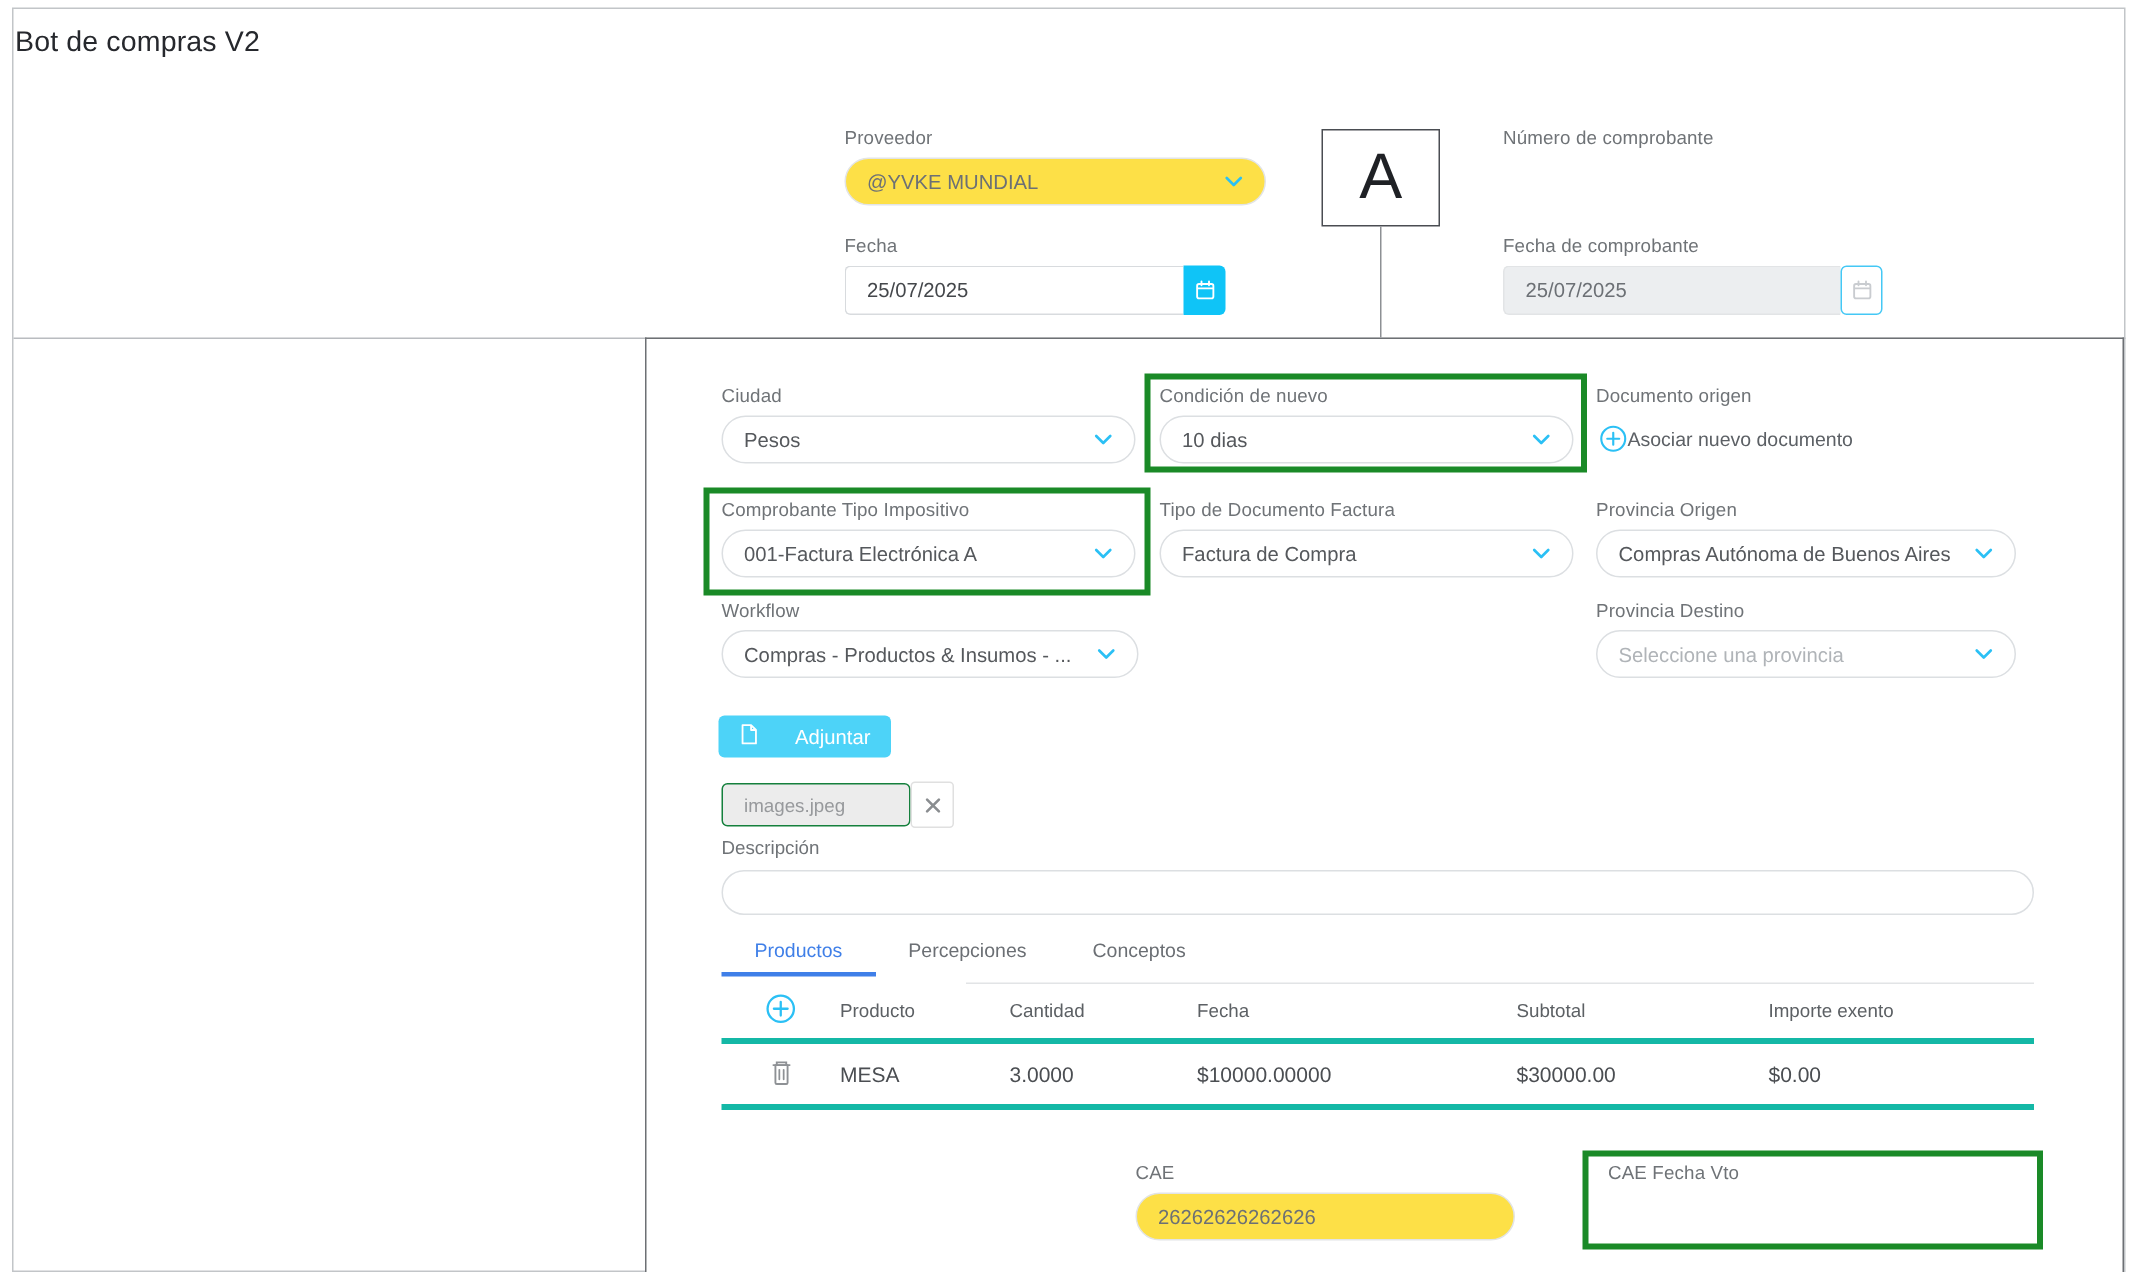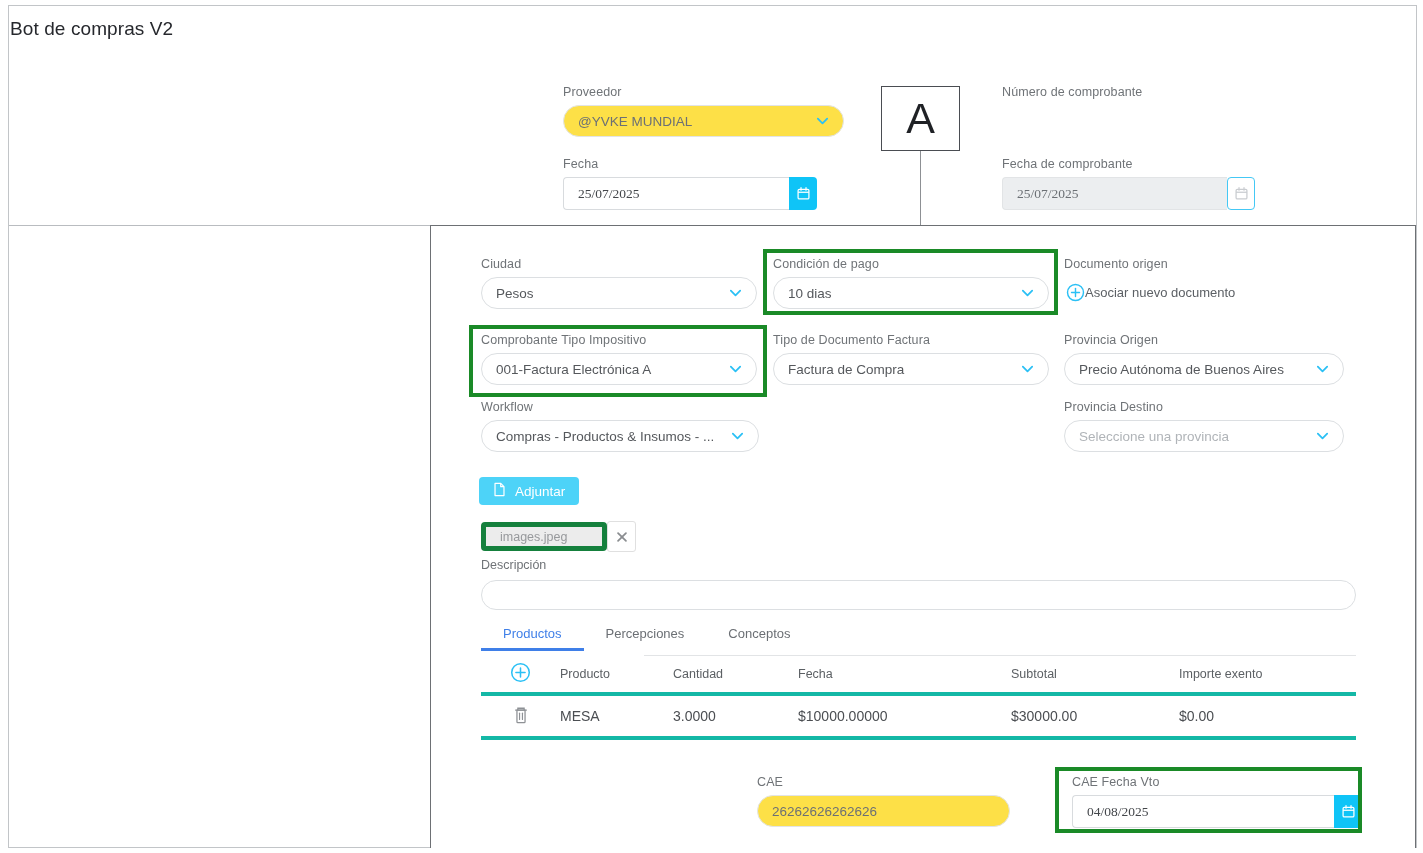--- a/index.html
+++ b/index.html
@@ -69,21 +69,20 @@
   .datewrap .dinput {
     flex: 1;
     border: 1px solid #d8dbde;
     border-right: none;
     border-radius: 4px 0 0 4px;
     background: #fff;
     display: flex; align-items: center;
     padding: 0 14px;
     font-size: 13.5px;
     color: #44474b;
-    font-family: Liberation Serif, serif;
   }
   .datewrap .dinput.dis { background: #eceef0; border-color: #e2e4e6; color: #6c7075; }
   .datebtn {
     width: 28px;
     background: #0fc4f7;
     border-radius: 0 4px 4px 0;
     display: flex; align-items: center; justify-content: center;
   }
   .datebtn.ghost {
     background: #ffffff;
@@ -142,36 +141,36 @@
   .plus-circle { width: 19px; height: 19px; }
   .assoc-label { font-size: 13px; color: #5c6065; }
 
   
   .btn-attach {
     position: absolute;
     left: 479px; top: 477px;
     height: 28px;
     background: #4dd3f8;
     border-radius: 4px;
-    display: flex; align-items: center; gap: 9px;
+    display: flex; align-items: center; gap: 24px;
     padding: 0 14px;
     color: #ffffff;
     font-size: 13.5px;
     border: none;
     cursor: pointer;
     font-family: "Liberation Sans", sans-serif;
   }
 
   
   .filechip {
     position: absolute;
     left: 481px; top: 522px;
     width: 126px; height: 29px;
     background: #ececec;
-    border: 5px solid #15803d;
+    border: 1px solid #15803d;
     border-radius: 4px;
     display: flex; align-items: center;
     padding-left: 14px;
     font-size: 12.5px;
     color: #97999c;
   }
   .filex {
     position: absolute;
     left: 607px; top: 521px;
     width: 29px; height: 31px;
@@ -317,21 +316,21 @@
       <span>Pesos</span>
       <span class="chev">
         <svg viewBox="0 0 16 16" width="15" height="15">
             <path d="M3 5.5 L8 10.5 L13 5.5" fill="none" stroke="#2bc0f5" stroke-width="1.9" stroke-linecap="round" stroke-linejoin="round"></path>
           </svg>
       </span>
     </div>
   </div>
 
   <div class="field" style="left:773px; top:257px; width:276px;">
-    <div class="flabel">Condición de pago</div>
+    <div class="flabel">Condición de nuevo</div>
     <div class="control">
       <span>10 dias</span>
       <span class="chev">
         <svg viewBox="0 0 16 16" width="15" height="15">
             <path d="M3 5.5 L8 10.5 L13 5.5" fill="none" stroke="#2bc0f5" stroke-width="1.9" stroke-linecap="round" stroke-linejoin="round"></path>
           </svg>
       </span>
     </div>
   </div>
   <div class="hl" style="left:763px; top:249px; width:295px; height:66px;"></div>
@@ -371,21 +370,21 @@
         <svg viewBox="0 0 16 16" width="15" height="15">
             <path d="M3 5.5 L8 10.5 L13 5.5" fill="none" stroke="#2bc0f5" stroke-width="1.9" stroke-linecap="round" stroke-linejoin="round"></path>
           </svg>
       </span>
     </div>
   </div>
 
   <div class="field" style="left:1064px; top:333px; width:280px;">
     <div class="flabel">Provincia Origen</div>
     <div class="control">
-      <span>Precio Autónoma de Buenos Aires</span>
+      <span>Compras Autónoma de Buenos Aires</span>
       <span class="chev">
         <svg viewBox="0 0 16 16" width="15" height="15">
             <path d="M3 5.5 L8 10.5 L13 5.5" fill="none" stroke="#2bc0f5" stroke-width="1.9" stroke-linecap="round" stroke-linejoin="round"></path>
           </svg>
       </span>
     </div>
   </div>
 
   <div class="field" style="left:1064px; top:400px; width:280px;">
     <div class="flabel">Provincia Destino</div>
@@ -481,27 +480,16 @@
     </div>
   </div>
 
   <div class="cae-field" style="left:757px; top:775px; width:253px;">
     <div class="flabel">CAE</div>
     <div class="control disabled">26262626262626</div>
   </div>
 
   <div class="cae-field" style="left:1072px; top:775px; width:290px;">
     <div class="flabel">CAE Fecha Vto</div>
-    <div class="datewrap">
-      <div class="dinput">04/08/2025</div>
-      <div class="datebtn">
-        <svg viewBox="0 0 18 18" width="15" height="15">
-          <rect x="2.5" y="4" width="13" height="11.5" rx="1.5" fill="none" stroke="#ffffff" stroke-width="1.5"></rect>
-          <line x1="2.5" y1="7.5" x2="15.5" y2="7.5" stroke="#ffffff" stroke-width="1.5"></line>
-          <line x1="6" y1="2" x2="6" y2="5" stroke="#ffffff" stroke-width="1.5" stroke-linecap="round"></line>
-          <line x1="12" y1="2" x2="12" y2="5" stroke="#ffffff" stroke-width="1.5" stroke-linecap="round"></line>
-        </svg>
-      </div>
-    </div>
   </div>
   <div class="hl" style="left:1055px; top:767px; width:307px; height:66px;"></div>
 
 </div>
 
 </body></html>

